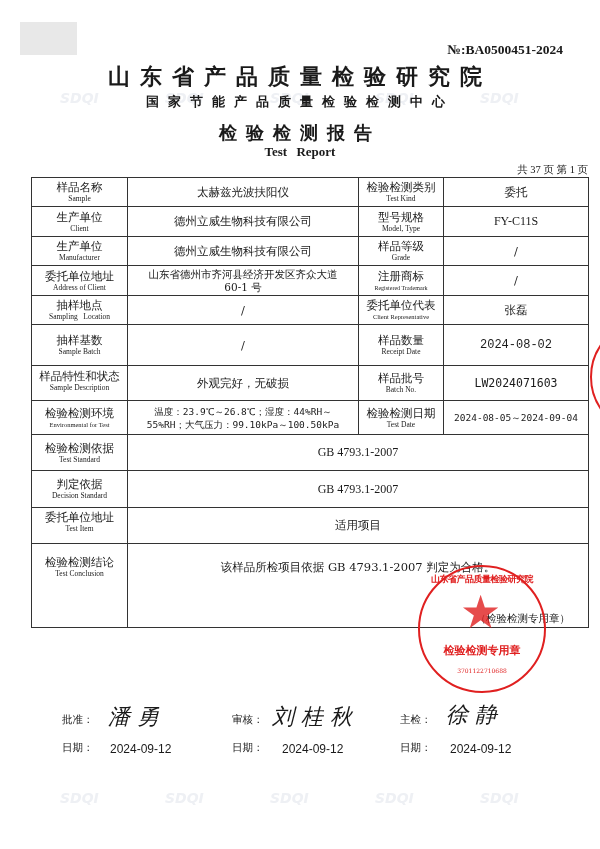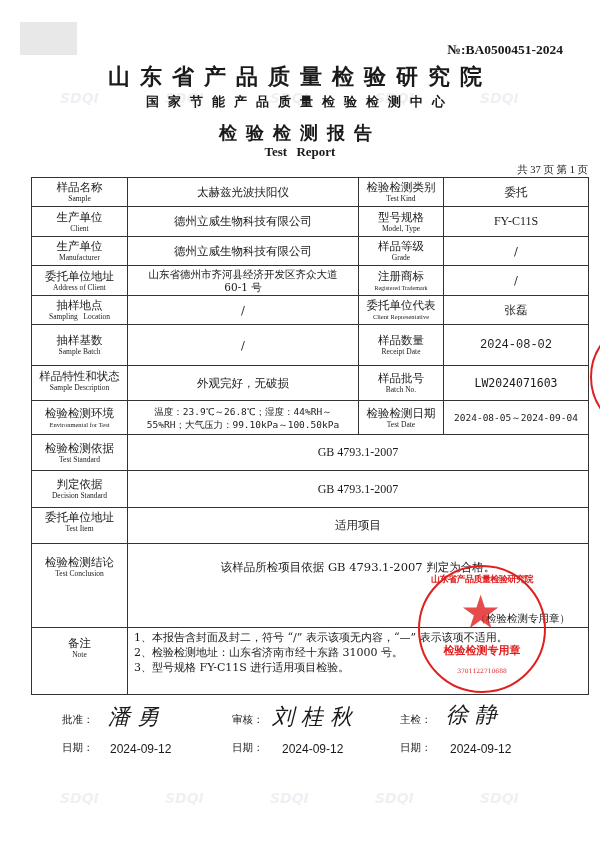--- a/index.html
+++ b/index.html
@@ -185,31 +185,20 @@
   <tr style="height:66px">
     <td style="vertical-align:top;padding-top:11px">
           <span class="lbl-cn">检验检测结论</span>
           <span class="lbl-en">Test Conclusion</span>
         </td>
     <td colspan="3" class="left" style="vertical-align:top;padding-top:17px;position:relative;height:66px">
       <span>该样品所检项目依据 GB 4793.1-2007 判定为合格。</span>
       <span class="concl-stamp-text">（检验检测专用章）</span>
     </td>
   </tr>
-  <tr style="height:67px">
-    <td style="vertical-align:top;padding-top:8px">
-          <span class="lbl-cn">备注</span>
-          <span class="lbl-en">Note</span>
-        </td>
-    <td colspan="3" class="note-list" style="vertical-align:top;padding-top:2px;padding-left:6px">
-      <div>1、本报告含封面及封二，符号 “/” 表示该项无内容，“—” 表示该项不适用。</div>
-      <div>2、检验检测地址：山东省济南市经十东路 31000 号。</div>
-      <div>3、型号规格 FY-C11S 进行适用项目检验。</div>
-    </td>
-  </tr>
 </tbody>
   </table>
 
 <div class="stamp" style="left:418px;top:565px;width:124px;height:124px;">
   <div style="position:absolute;left:40px;top:22px;font-size:46px;line-height:46px;opacity:0.8">★</div>
   <div style="position:absolute;left:8px;top:6px;width:108px;text-align:center;font-size:9px;font-weight:bold;letter-spacing:-0.5px">山东省产品质量检验研究院</div>
   <div style="position:absolute;left:0;top:76px;width:124px;text-align:center;font-size:11px;font-weight:bold">检验检测专用章</div>
   <div style="position:absolute;left:0;top:100px;width:124px;text-align:center;font-size:6px">3701122710688</div>
 </div>
 

